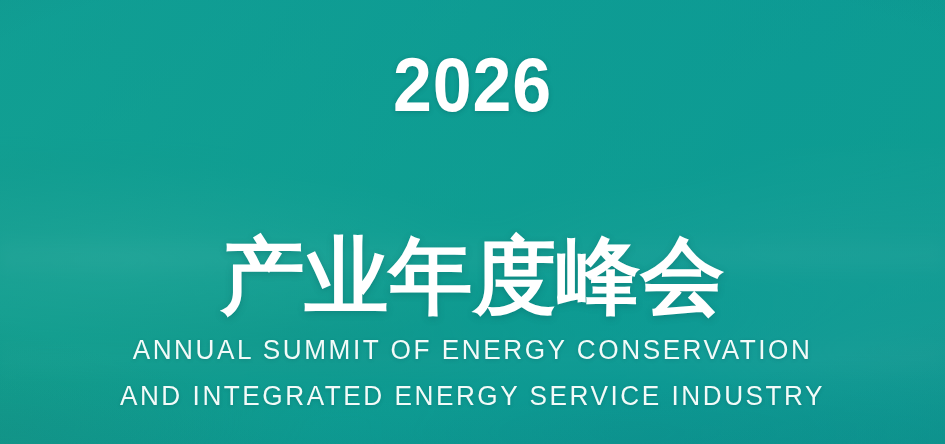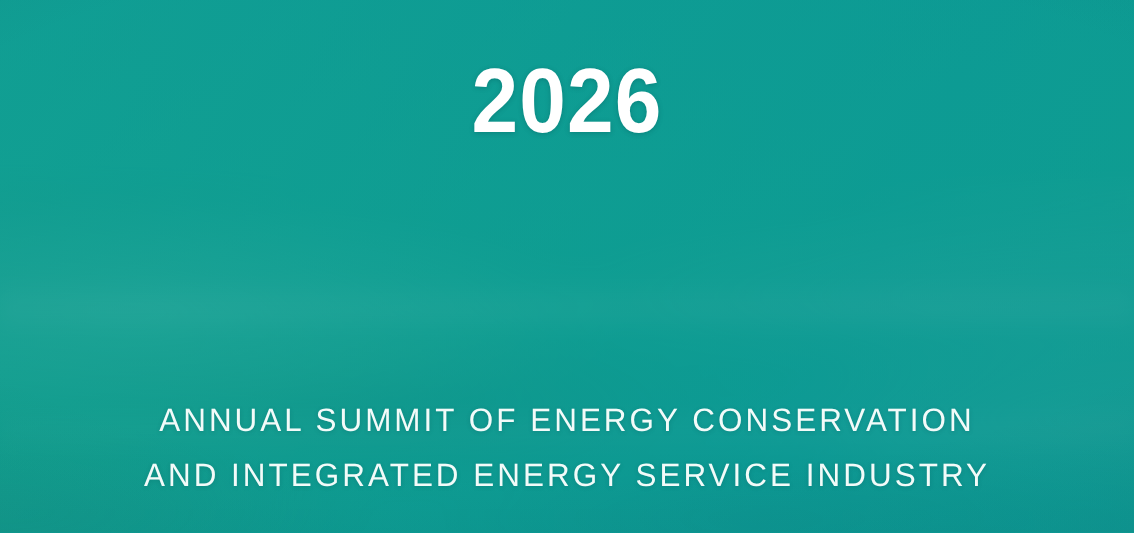--- a/index.html
+++ b/index.html
@@ -168,20 +168,21 @@
   <div class="bg-photo"></div>
   <div class="bg-streaks"></div>
   <div class="bg-glaze"></div>
   <div class="bg-vignette"></div>
 
   <div class="content">
 
     <div class="year">2026</div>
 
 
+    <div class="cn-line cn-line-2">产业年度峰会</div>
 
     <div class="en-line en-line-1">ANNUAL SUMMIT OF ENERGY CONSERVATION</div>
 
     <div class="en-line en-line-2">AND INTEGRATED ENERGY SERVICE INDUSTRY</div>
 
     <div class="en-line-3"></div>
 
   </div>
 </div>
 

